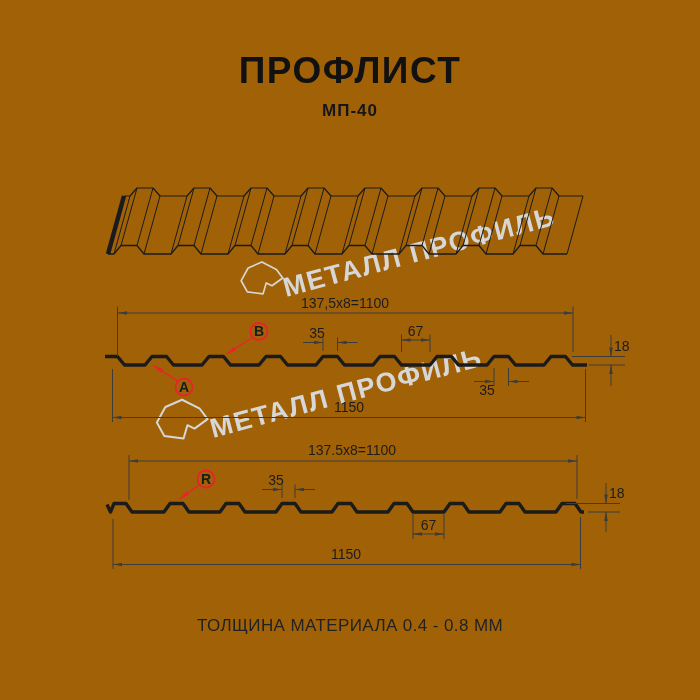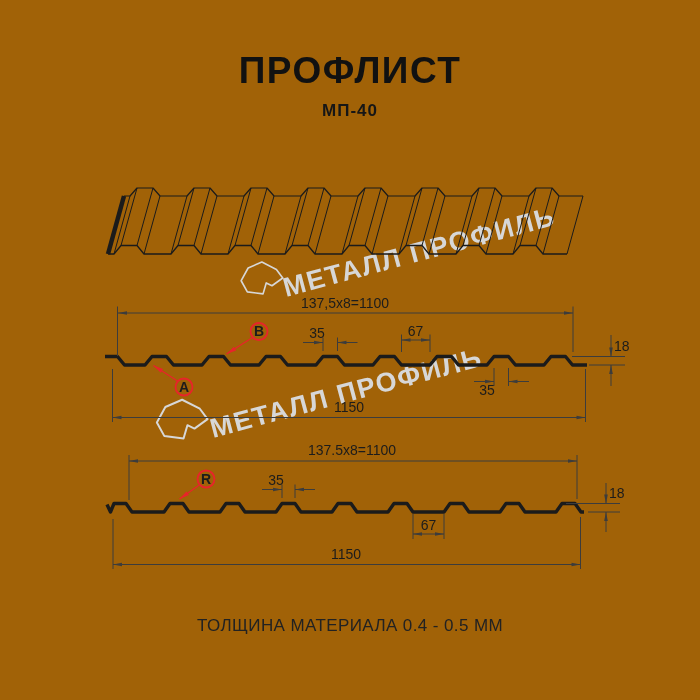--- a/index.html
+++ b/index.html
@@ -167,14 +167,14 @@
 
       <circle class="red-c" cx="184" cy="387" r="8.5"></circle>
       <text class="red-t" x="184" y="391.5">A</text>
       <circle class="red-c" cx="259" cy="331.5" r="8.5"></circle>
       <text class="red-t" x="259" y="336">B</text>
       <circle class="red-c" cx="206" cy="479" r="8.5"></circle>
       <text class="red-t" x="206" y="483.5">R</text>
     </g>
   </svg>
 
-  <div class="footer">ТОЛЩИНА МАТЕРИАЛА 0.4 - 0.5 ММ</div>
+  <div class="footer">ТОЛЩИНА МАТЕРИАЛА 0.4 - 0.8 ММ</div>
 </div>
 
 </body></html>

